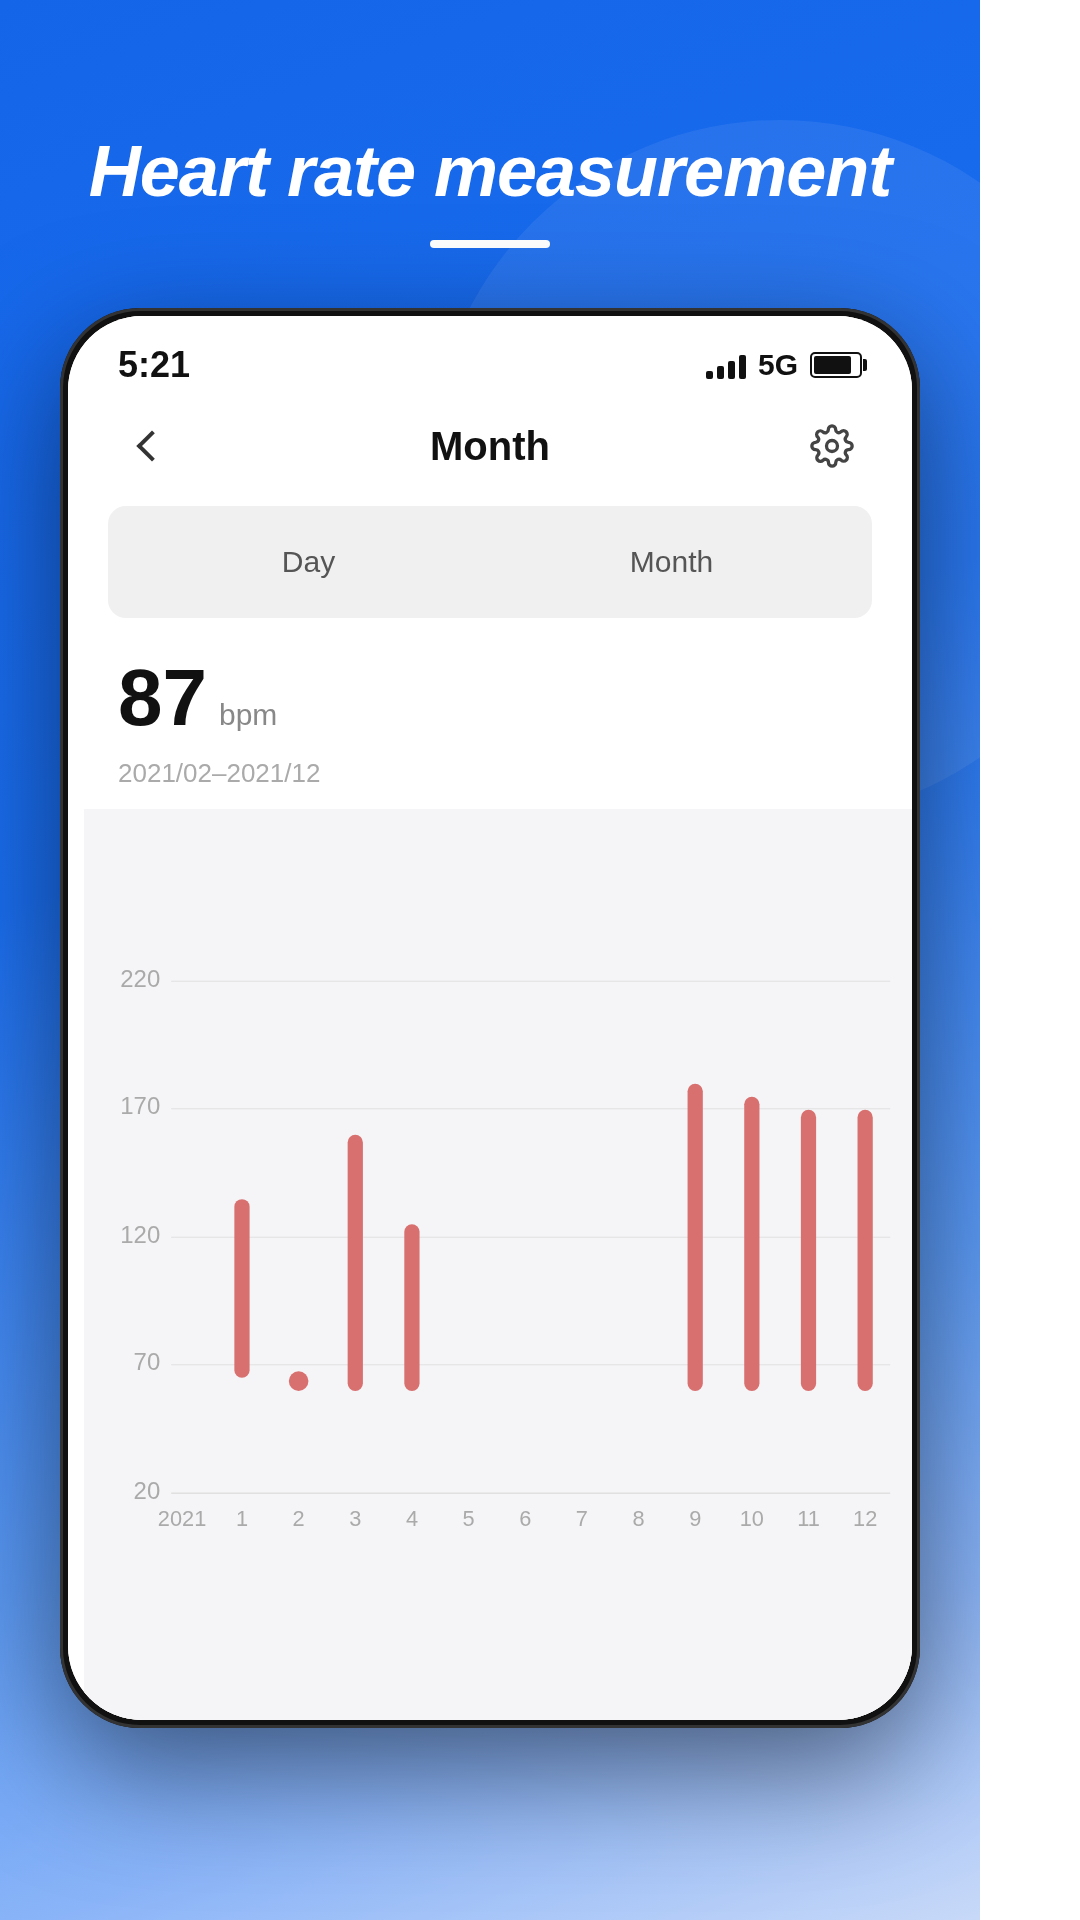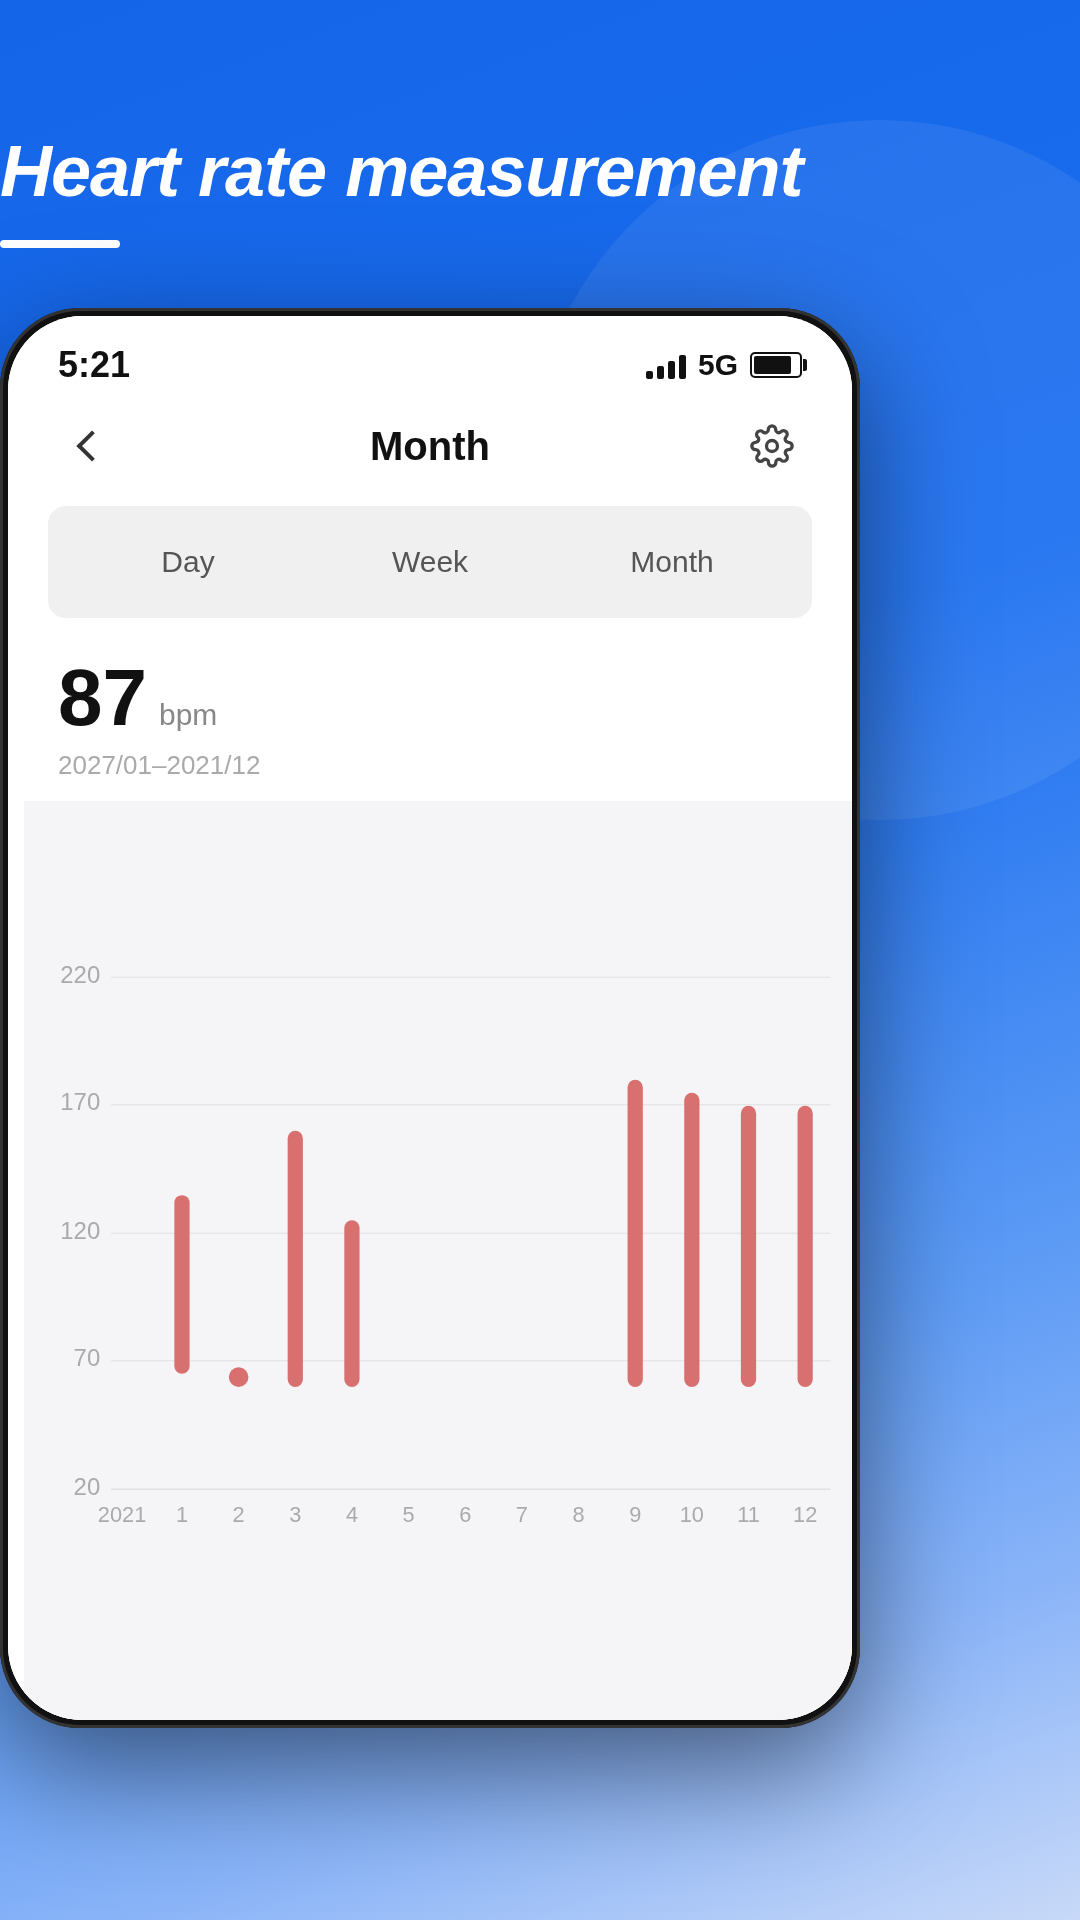--- a/index.html
+++ b/index.html
@@ -4,28 +4,28 @@
   <meta name="viewport" content="width=device-width, initial-scale=1">
   <style>
     * { margin: 0; padding: 0; box-sizing: border-box; }
     html, body {
       width: 1080px;
       height: 1920px;
       overflow: hidden;
       font-family: -apple-system, 'SF Pro Display', 'Helvetica Neue', Arial, sans-serif;
     }
     .page-bg {
-      width: 1080px;
+      width: 980px;
       height: 1920px;
       background: linear-gradient(160deg, #1565e8 0%, #1a6ef0 40%, #5b9af5 70%, #8ab4f8 85%, #c8d9f8 100%);
       position: relative;
       overflow: hidden;
       display: flex;
       flex-direction: column;
-      align-items: flex-start;
+      align-items: center;
     }
     .bg-circle {
       position: absolute;
       width: 700px;
       height: 700px;
       border-radius: 50%;
       background: rgba(255,255,255,0.07);
       top: 120px;
       right: -150px;
     }
@@ -212,21 +212,21 @@
     .avg-label {
       font-size: 28px;
       color: #aaa;
       font-weight: 400;
       margin-bottom: 6px;
     }
     .avg-value-row {
       display: flex;
       align-items: baseline;
       gap: 12px;
-      margin-bottom: 12px;
+      margin-bottom: 20px;
     }
     .avg-number {
       font-size: 80px;
       font-weight: 700;
       color: #111;
       line-height: 1;
     }
     .avg-unit {
       font-size: 30px;
       color: #888;
@@ -283,30 +283,29 @@
           <div class="gear-btn">
             <svg class="gear-icon-svg" viewBox="0 0 24 24" fill="none" stroke="currentColor" stroke-width="1.8" stroke-linecap="round" stroke-linejoin="round">
               <circle cx="12" cy="12" r="3"></circle>
               <path d="M19.4 15a1.65 1.65 0 0 0 .33 1.82l.06.06a2 2 0 0 1-2.83 2.83l-.06-.06a1.65 1.65 0 0 0-1.82-.33 1.65 1.65 0 0 0-1 1.51V21a2 2 0 0 1-4 0v-.09A1.65 1.65 0 0 0 9 19.4a1.65 1.65 0 0 0-1.82.33l-.06.06a2 2 0 0 1-2.83-2.83l.06-.06A1.65 1.65 0 0 0 4.68 15a1.65 1.65 0 0 0-1.51-1H3a2 2 0 0 1 0-4h.09A1.65 1.65 0 0 0 4.6 9a1.65 1.65 0 0 0-.33-1.82l-.06-.06a2 2 0 0 1 2.83-2.83l.06.06A1.65 1.65 0 0 0 9 4.68a1.65 1.65 0 0 0 1-1.51V3a2 2 0 0 1 4 0v.09a1.65 1.65 0 0 0 1 1.51 1.65 1.65 0 0 0 1.82-.33l.06-.06a2 2 0 0 1 2.83 2.83l-.06.06A1.65 1.65 0 0 0 19.4 9a1.65 1.65 0 0 0 1.51 1H21a2 2 0 0 1 0 4h-.09a1.65 1.65 0 0 0-1.51 1z"></path>
             </svg>
           </div>
         </div>
 
         <div class="tab-bar">
           <div class="tab-item">Day</div>
-          <div class="tab-item">Week</div>
           <div class="tab-item">Month</div>
         </div>
 
         <div class="stats-area">
           <div class="avg-value-row">
             <span class="avg-number">87</span>
             <span class="avg-unit">bpm</span>
           </div>
-          <div class="date-range">2027/01–2021/12</div>
+          <div class="date-range">2021/02–2021/12</div>
         </div>
 
         <div class="chart-container">
           <svg viewBox="0 0 760 580" preserveAspectRatio="xMidYMid meet" style="width:100%;height:100%;display:block;">
 
             <rect x="0" y="0" width="760" height="580" fill="#f5f5f7"></rect>
 
             <line x1="80" y1="30" x2="740" y2="30" stroke="#e0e0e0" stroke-width="1"></line>
             <line x1="80" y1="147" x2="740" y2="147" stroke="#e0e0e0" stroke-width="1"></line>
             <line x1="80" y1="265" x2="740" y2="265" stroke="#e0e0e0" stroke-width="1"></line>

